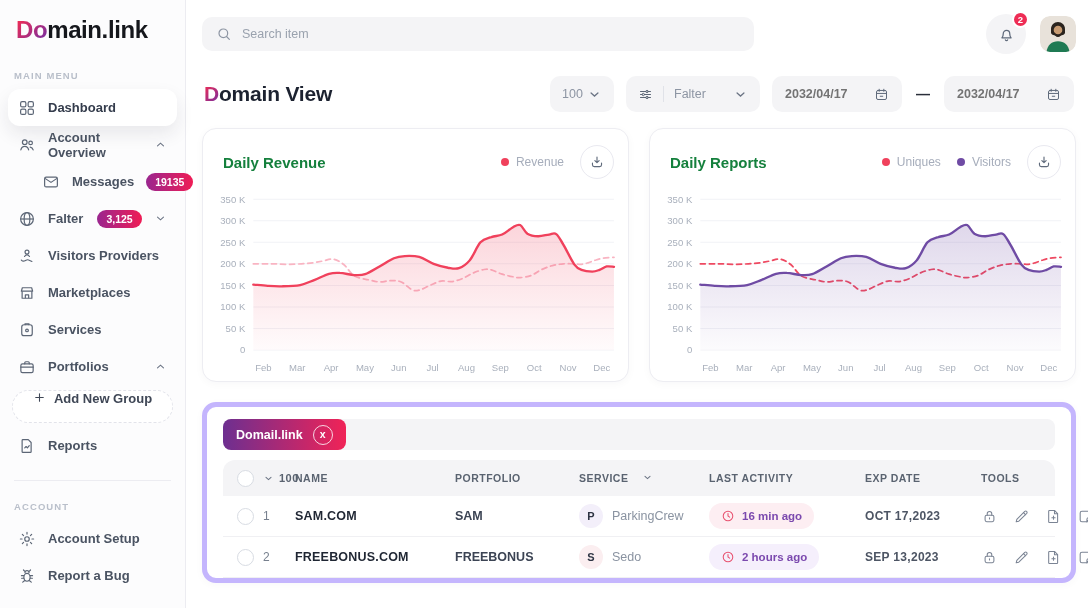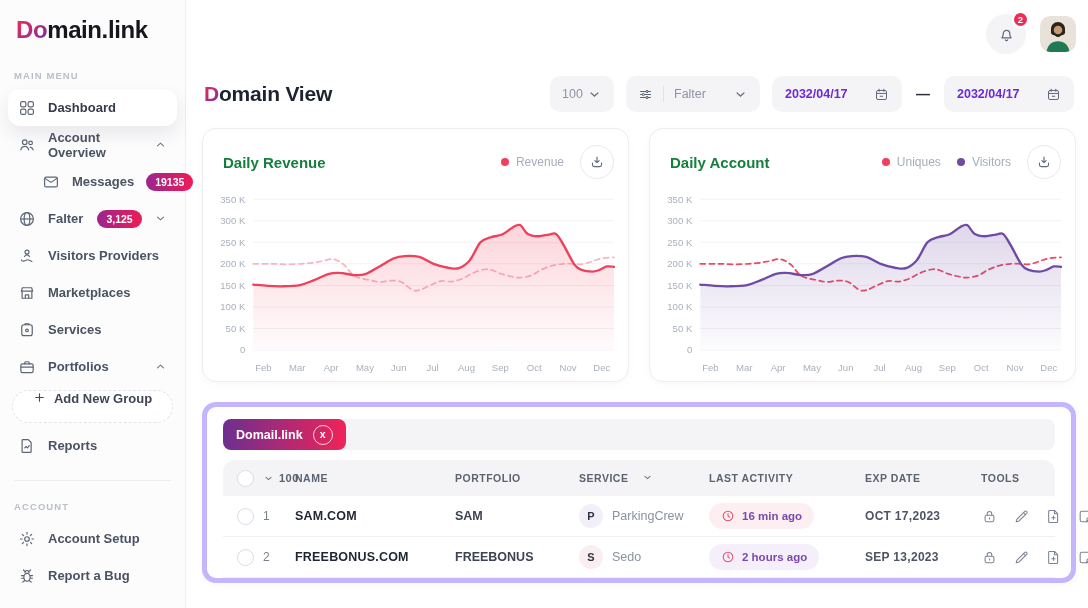--- a/index.html
+++ b/index.html
@@ -54,21 +54,21 @@
   
   .page-head { display:flex; align-items:center; gap:12px; margin:0 2px 16px; }
   .page-title { font-size:21px; font-weight:800; color:#1c2230; letter-spacing:-0.2px; }
   .chip { background:#f4f4f6; border-radius:10px; height:36px; display:flex; align-items:center;
     font-size:12.5px; color:#5c6676; cursor:pointer; }
   .chip svg { width:15px; height:15px; }
   .chip.select { width:64px; justify-content:space-between; padding:0 12px; margin-left:auto; color:#8d95a3; }
   .chip.filter { width:134px; padding:0 12px; gap:10px; color:#5c6676; }
   .chip.filter .vsep { width:1px; height:16px; background:#e0e2e8; }
   .chip.filter .flabel { color:#8d95a3; flex:1; }
-  .chip.date { width:130px; justify-content:space-between; padding:0 13px; color:#6d28d9; font-weight:600;text-align:right; }
+  .chip.date { width:130px; justify-content:space-between; padding:0 13px; color:#737373; font-weight:600;text-align:right; }
   .chip.date svg { color:#5f6a7b; }
   .range-dash { color:#2a2f3a; font-weight:700; font-size:14px; margin:0 2px; }
   .chev-sm { color:#6b7484; }
 
   
   .charts { display:flex; gap:20px; }
   .card { flex:1; background:#fff; border:1px solid #ededf2; border-radius:14px;
     box-shadow:0 2px 8px rgba(25,30,55,.03); overflow:hidden; }
   .card-head { display:flex; align-items:center; gap:16px; padding:16px 14px 4px 20px; }
   .card-title { font-size:15px; font-weight:700; color:#15803d; }
@@ -268,20 +268,27 @@
             <path d="M7.8 11.5H4.6M7.8 15h-3M8.6 18.3l-2.3 1.9M16.2 11.5h3.2M16.2 15h3M15.4 18.3l2.3 1.9M8.8 5.5L7.3 4M15.2 5.5L16.7 4"></path>
           </svg>
         </span>
       <span>Report a Bug</span>
     </div>
   </aside>
 
   <div class="main">
 
     <div class="topbar">
+      <div class="search">
+        <svg viewBox="0 0 24 24" fill="none" stroke="currentColor" stroke-width="1.8" stroke-linecap="round">
+            <circle cx="11" cy="11" r="6.5"></circle>
+            <path d="M15.8 15.8L20 20"></path>
+          </svg>
+        <input type="text" placeholder="Search item" style="">
+      </div>
       <div class="top-right">
         <div class="bell-wrap">
           <svg viewBox="0 0 24 24" fill="none" stroke="currentColor" stroke-width="1.6" stroke-linecap="round" stroke-linejoin="round">
               <path d="M17.8 16.2H6.2c1.2-1.3 1.7-2.3 1.7-5.2 0-2.3 1.8-4.1 4.1-4.1s4.1 1.8 4.1 4.1c0 2.9.5 3.9 1.7 5.2z"></path>
               <path d="M10.6 18.8a1.5 1.5 0 002.8 0"></path>
             </svg>
           <span class="bell-badge">2</span>
         </div>
         <div class="avatar">
           <svg viewBox="0 0 36 36">
@@ -391,21 +398,21 @@
             <text x="356.40000000000003" y="194" text-anchor="middle" fill="#a9b0bc" font-size="9.5">Nov</text>
             <text x="390" y="194" text-anchor="middle" fill="#a9b0bc" font-size="9.5">Dec</text>
             <path d="M44.0 82.1C47.0 82.1 55.9 82.1 61.9 82.1C67.9 82.2 73.8 82.7 79.8 82.6C85.8 82.5 92.3 82.2 97.7 81.7C103.1 81.2 107.8 80.2 112.0 79.4C116.2 78.7 119.2 76.7 122.8 77.2C126.3 77.7 129.9 79.7 133.5 82.6C137.1 85.5 140.1 92.0 144.2 94.7C148.4 97.4 154.4 97.7 158.6 98.8C162.7 99.8 165.7 100.9 169.3 101.0C172.9 101.2 176.5 99.7 180.0 99.7C183.6 99.7 187.2 99.4 190.8 101.0C194.4 102.6 198.5 107.7 201.5 109.1C204.5 110.5 205.7 110.3 208.7 109.5C211.7 108.8 215.8 106.2 219.4 104.6C223.0 103.0 226.6 100.8 230.2 100.1C233.7 99.4 237.3 101.0 240.9 100.6C244.5 100.1 248.1 98.9 251.6 97.4C255.2 95.9 258.8 93.1 262.4 91.6C266.0 90.0 270.1 88.5 273.1 88.0C276.1 87.5 277.3 87.6 280.3 88.4C283.3 89.3 287.4 91.7 291.0 92.9C294.6 94.1 298.8 95.0 301.8 95.6C304.7 96.2 305.9 96.7 308.9 96.5C311.9 96.3 316.1 95.7 319.7 94.3C323.2 92.8 326.8 89.7 330.4 88.0C334.0 86.3 337.6 84.9 341.1 83.9C344.7 83.0 348.3 82.4 351.9 82.1C355.5 81.8 359.6 82.1 362.6 82.1C365.6 82.2 367.4 82.8 369.8 82.6C372.2 82.4 374.6 81.5 376.9 80.8C379.3 80.0 381.7 78.8 384.1 78.1C386.5 77.3 388.3 76.7 391.3 76.3C394.2 75.8 400.2 75.5 402.0 75.4" fill="none" stroke="#f9b4c2" stroke-width="1.8" stroke-dasharray="5 4" stroke-linecap="round"></path>
             <path d="M44.0 103.7C46.4 103.9 53.5 104.8 58.3 105.1C63.1 105.4 67.3 105.7 72.6 105.5C78.0 105.4 85.2 105.3 90.5 104.2C95.9 103.0 100.1 100.7 104.9 98.8C109.6 96.8 115.0 93.7 119.2 92.5C123.4 91.3 125.7 91.3 129.9 91.6C134.1 91.8 140.1 93.6 144.2 93.8C148.4 94.0 150.8 94.4 155.0 92.9C159.2 91.4 164.5 87.6 169.3 84.8C174.1 82.1 179.4 78.1 183.6 76.3C187.8 74.5 190.2 74.3 194.4 74.0C198.5 73.8 203.9 73.6 208.7 74.9C213.5 76.3 218.2 80.3 223.0 82.1C227.8 84.0 233.1 85.4 237.3 86.2C241.5 86.9 244.5 87.9 248.1 86.6C251.6 85.4 255.2 83.0 258.8 78.5C262.4 74.0 266.0 63.7 269.5 59.7C273.1 55.6 276.7 55.6 280.3 54.3C283.9 52.9 287.4 53.3 291.0 51.6C294.6 49.9 298.8 45.6 301.8 43.9C304.7 42.3 306.5 40.6 308.9 41.7C311.3 42.8 313.1 48.7 316.1 50.7C319.1 52.6 323.2 53.2 326.8 53.4C330.4 53.5 334.6 52.0 337.6 51.6C340.5 51.2 342.3 49.3 344.7 51.1C347.1 52.9 348.9 57.1 351.9 62.4C354.9 67.6 359.6 78.2 362.6 82.6C365.6 86.9 366.8 87.2 369.8 88.4C372.8 89.7 377.5 90.2 380.5 90.2C383.5 90.2 385.3 89.3 387.7 88.4C390.1 87.5 392.5 85.4 394.8 84.8C397.2 84.3 400.8 85.2 402.0 85.3L402 172L44 172Z" fill="url(#chart0g1)" stroke="none"></path>
             <path d="M44.0 103.7C46.4 103.9 53.5 104.8 58.3 105.1C63.1 105.4 67.3 105.7 72.6 105.5C78.0 105.4 85.2 105.3 90.5 104.2C95.9 103.0 100.1 100.7 104.9 98.8C109.6 96.8 115.0 93.7 119.2 92.5C123.4 91.3 125.7 91.3 129.9 91.6C134.1 91.8 140.1 93.6 144.2 93.8C148.4 94.0 150.8 94.4 155.0 92.9C159.2 91.4 164.5 87.6 169.3 84.8C174.1 82.1 179.4 78.1 183.6 76.3C187.8 74.5 190.2 74.3 194.4 74.0C198.5 73.8 203.9 73.6 208.7 74.9C213.5 76.3 218.2 80.3 223.0 82.1C227.8 84.0 233.1 85.4 237.3 86.2C241.5 86.9 244.5 87.9 248.1 86.6C251.6 85.4 255.2 83.0 258.8 78.5C262.4 74.0 266.0 63.7 269.5 59.7C273.1 55.6 276.7 55.6 280.3 54.3C283.9 52.9 287.4 53.3 291.0 51.6C294.6 49.9 298.8 45.6 301.8 43.9C304.7 42.3 306.5 40.6 308.9 41.7C311.3 42.8 313.1 48.7 316.1 50.7C319.1 52.6 323.2 53.2 326.8 53.4C330.4 53.5 334.6 52.0 337.6 51.6C340.5 51.2 342.3 49.3 344.7 51.1C347.1 52.9 348.9 57.1 351.9 62.4C354.9 67.6 359.6 78.2 362.6 82.6C365.6 86.9 366.8 87.2 369.8 88.4C372.8 89.7 377.5 90.2 380.5 90.2C383.5 90.2 385.3 89.3 387.7 88.4C390.1 87.5 392.5 85.4 394.8 84.8C397.2 84.3 400.8 85.2 402.0 85.3" fill="none" stroke="#f0415c" stroke-width="2.4" stroke-dasharray="none" stroke-linecap="round"></path>
           </svg>
       </div>
 
       <div class="card">
         <div class="card-head">
-          <div class="card-title">Daily Account</div>
+          <div class="card-title">Daily Reports</div>
           <div class="legend">
             <div class="legend-item">
               <span class="dot" style="background: rgb(240, 65, 92);"></span>
               <span>Uniques</span>
             </div>
             <div class="legend-item">
               <span class="dot" style="background: rgb(111, 75, 164);"></span>
               <span>Visitors</span>
             </div>
           </div>

